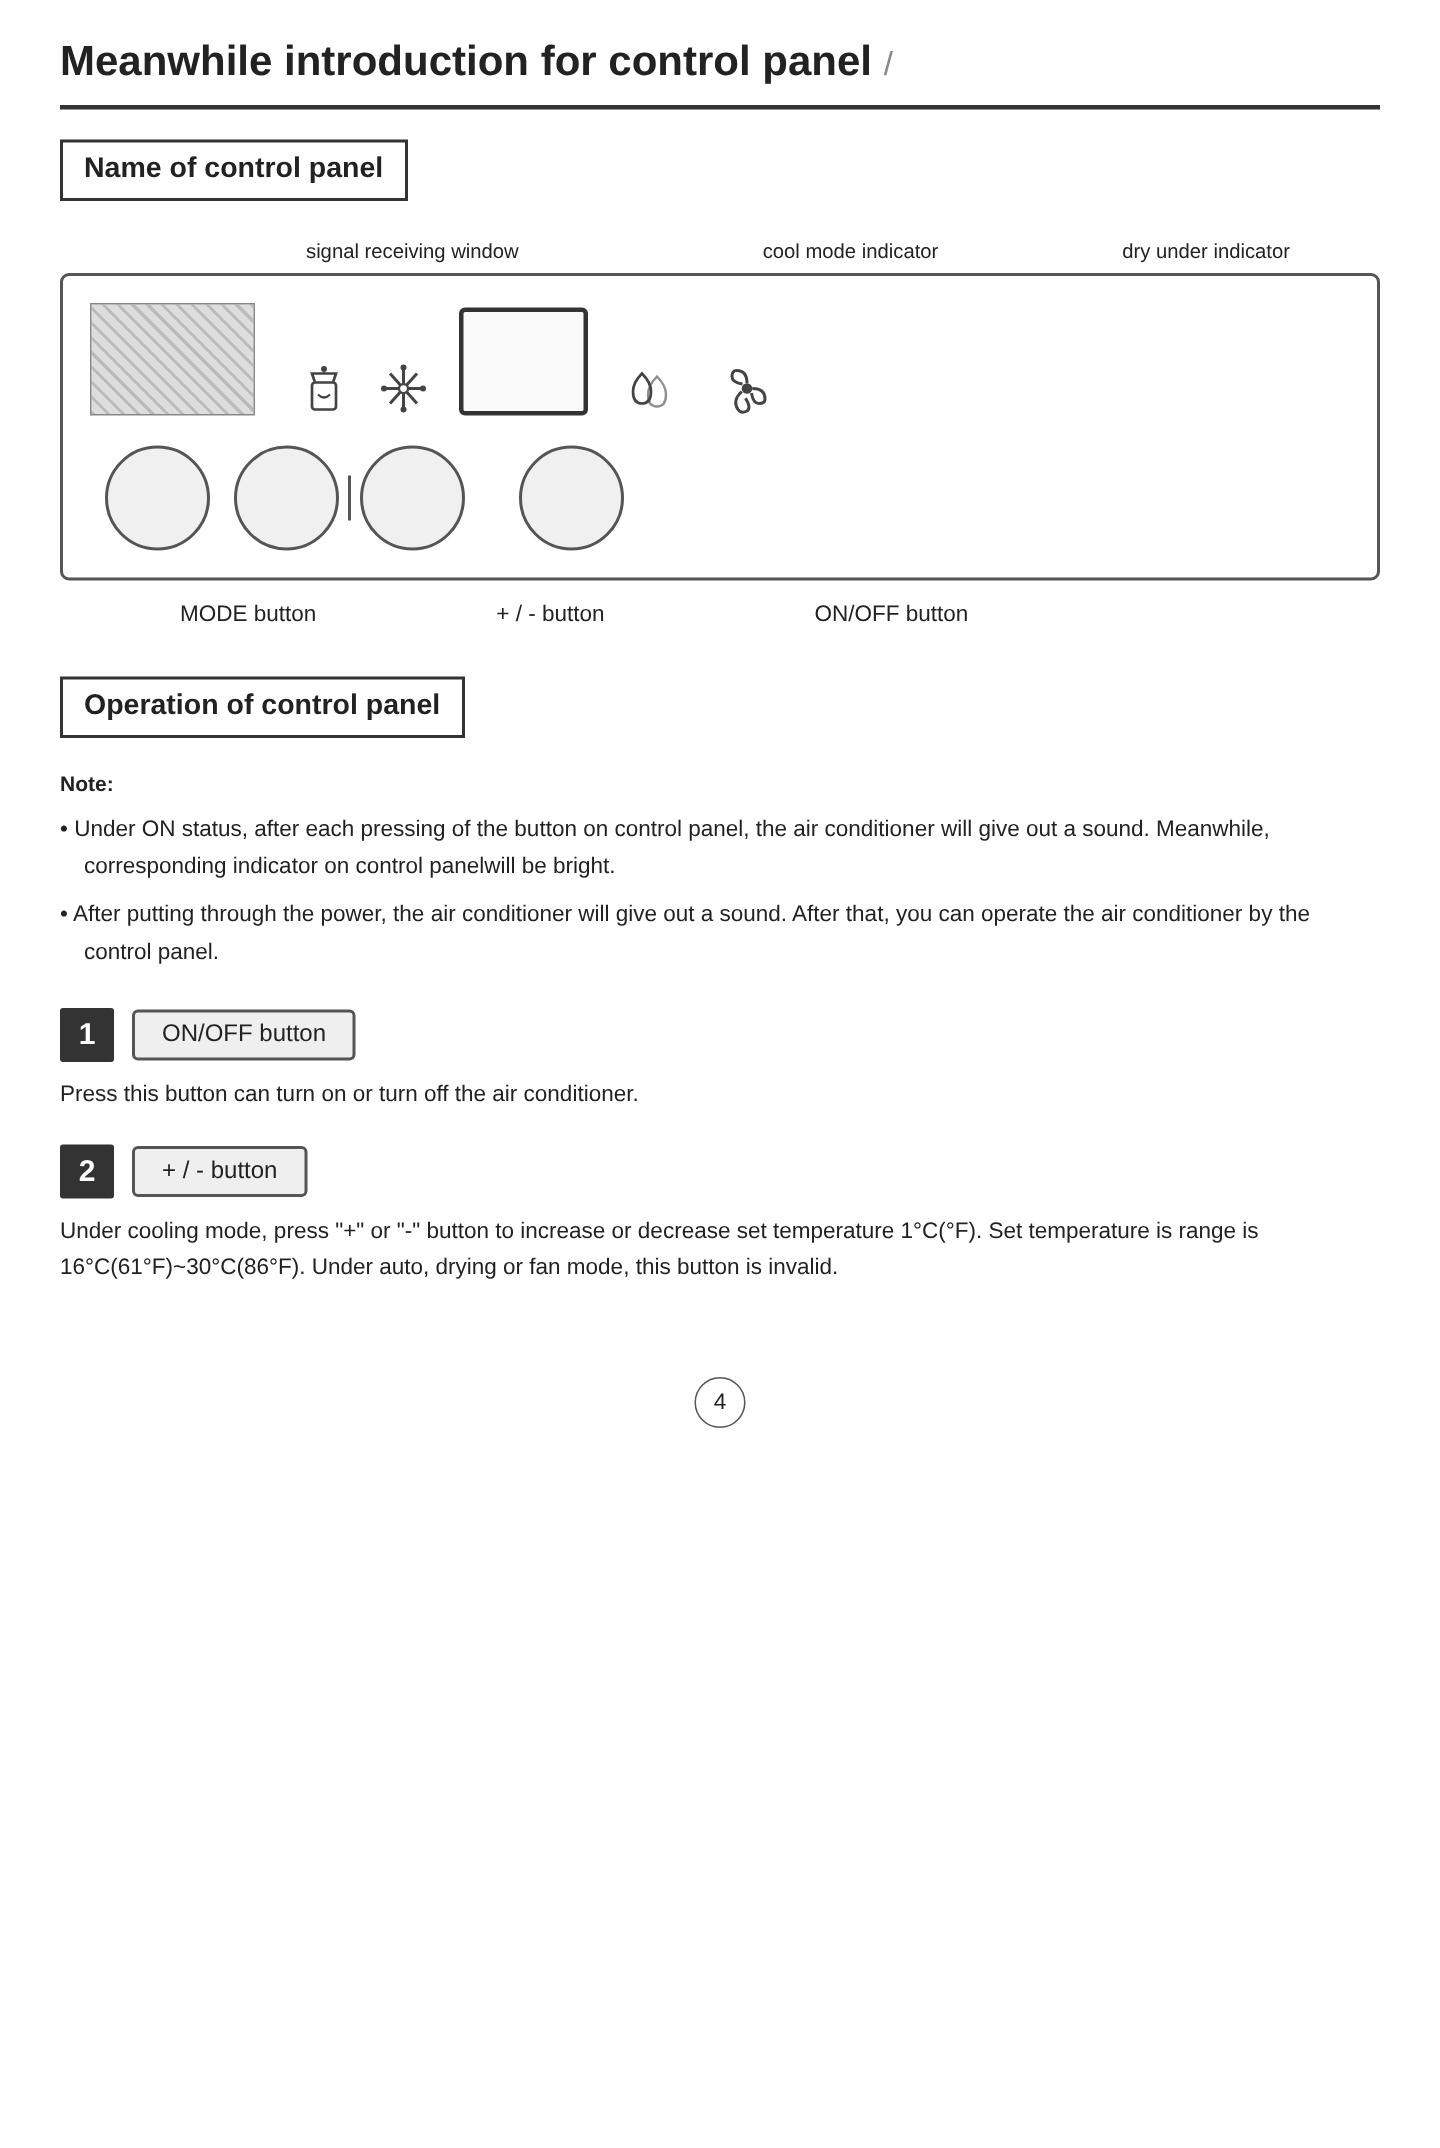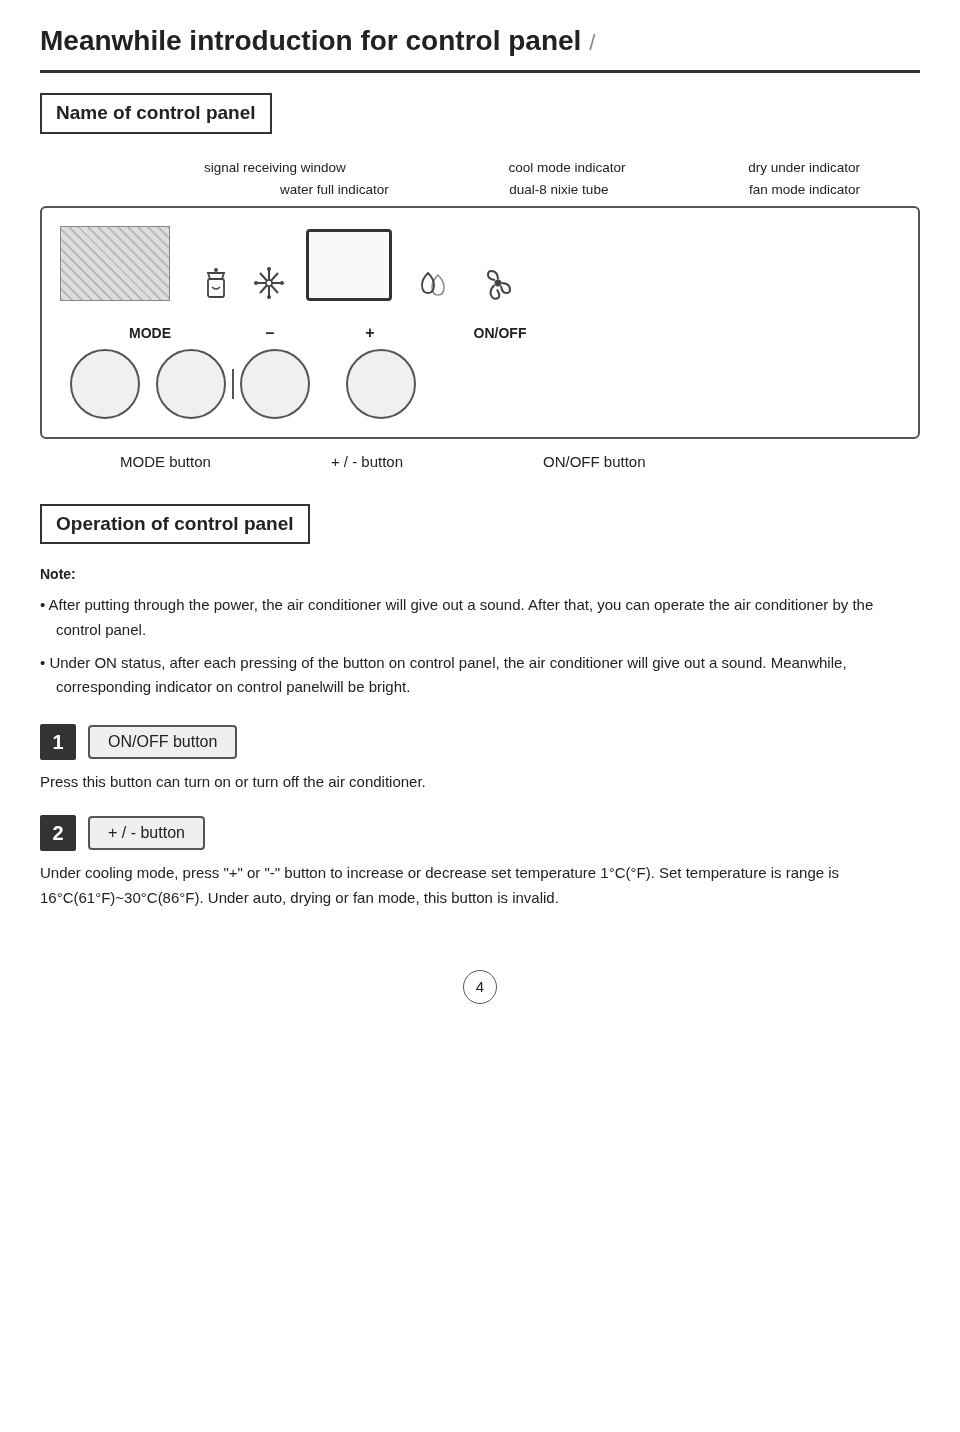--- a/index.html
+++ b/index.html
@@ -31,25 +31,20 @@
 </div>
 
 
 <div style="margin-bottom:30px; position:relative;">
 
   <div style="position:relative; margin-bottom:4px;">
     <div style="display:flex; justify-content:space-between; padding: 0 60px 0 140px; font-size:13.5px; margin-bottom:2px;">
       <span style="text-align:center;margin-left:24px;">signal receiving window</span>
       <span style="text-align:center; margin-left:40px;">cool mode indicator</span>
       <span style="text-align:center;">dry under indicator</span>
-    </div>
-    <div style="display:flex; justify-content:space-between; padding: 0 60px 0 240px; font-size:13.5px; margin-bottom:6px;">
-      <span style="text-align:center;">water full indicator</span>
-      <span style="text-align:center;">dual-8 nixie tube</span>
-      <span style="text-align:center; margin-left:20px;">fan mode indicator</span>
     </div>
   </div>
 
   <div style="border:2px solid #555; border-radius:6px; padding:18px 24px 18px 18px; background:#fff; width:100%;">
 
     <div style="display:flex; align-items:flex-end; justify-content:flex-start; gap:20px; margin-bottom:14px; padding-bottom:6px;">
 
       <div style="width:110px; height:75px; background:repeating-linear-gradient(45deg,#bbb,#bbb 2px,#ddd 2px,#ddd 7px); border:1px solid #888; flex-shrink:0; margin-right:10px;"></div>
 
       <div style="display:flex; flex-direction:column; align-items:center;">
@@ -95,34 +90,20 @@
 
           <circle cx="20" cy="18" r="3.5" fill="#444"></circle>
           <path d="M20 14.5 Q20 6 13 6 Q10 6 10 10 Q10 14 17 15" fill="none" stroke="#444" stroke-width="2"></path>
           <path d="M23.5 18 Q32 18 32 25 Q32 28 28 28 Q24 28 23 21" fill="none" stroke="#444" stroke-width="2"></path>
           <path d="M16.5 20 Q10 26 14 32 Q16 35 20 33 Q23 31 19 24.5" fill="none" stroke="#444" stroke-width="2"></path>
         </svg>
       </div>
 
     </div>
 
-    <div style="display:flex; justify-content:flex-start; gap:0; padding-left:10px; margin-bottom:4px;">
-      <div style="text-align:center; min-width:100px; margin-left:30px;">
-        <strong style="font-size:14px; font-weight:bold;">MODE</strong>
-      </div>
-      <div style="text-align:center; min-width:80px; margin-left:30px;">
-        <strong style="font-size:16px;">–</strong>
-      </div>
-      <div style="text-align:center; min-width:80px; margin-left:20px;">
-        <strong style="font-size:16px;">+</strong>
-      </div>
-      <div style="text-align:center; min-width:100px; margin-left:40px;">
-        <strong style="font-size:14px; font-weight:bold;">ON/OFF</strong>
-      </div>
-    </div>
 
     <div style="display:flex; align-items:center; gap:16px; padding-left:10px;">
 
       <div style="width:70px; height:70px; border-radius:50%; border:2.5px solid #555; background:#f0f0f0; flex-shrink:0;"></div>
 
       <div style="display:flex; align-items:center; gap:0;">
 
         <div style="width:70px; height:70px; border-radius:50%; border:2.5px solid #555; background:#f0f0f0; flex-shrink:0;"></div>
 
         <div style="display:flex; flex-direction:column; align-items:center; margin: 0 2px;">
@@ -148,24 +129,24 @@
 
 <div style="display:inline-block; border:2px solid #333; padding:4px 14px; font-size:19px; font-weight:bold; margin-bottom:20px;">
   <span>Operation of control panel</span>
 </div>
 
 
 <div style="margin-bottom:24px;">
   <p style="font-size:14px; font-weight:bold; margin-bottom:8px;">Note:</p>
   <ul style="list-style:none; padding:0; margin:0;">
     <li style="padding-left:16px; text-indent:-16px; margin-bottom:8px; font-size:15px; line-height:1.65;">
-      <span>• </span><span>After putting through the power, the air conditioner will give out a sound. After that, you can operate the air conditioner by the control panel.</span>
+      <span>• </span><span>Under ON status, after each pressing of the button on control panel, the air conditioner will give out a sound. Meanwhile, corresponding indicator on control panelwill be bright.</span>
     </li>
     <li style="padding-left:16px; text-indent:-16px; margin-bottom:8px; font-size:15px; line-height:1.65;">
-      <span>• </span><span>Under ON status, after each pressing of the button on control panel, the air conditioner will give out a sound. Meanwhile, corresponding indicator on control panelwill be bright.</span>
+      <span>• </span><span>After putting through the power, the air conditioner will give out a sound. After that, you can operate the air conditioner by the control panel.</span>
     </li>
   </ul>
 </div>
 
 
 <div style="margin-bottom:20px;">
   <div style="display:flex; align-items:center; gap:12px; margin-bottom:10px;">
     <div style="width:36px; height:36px; background:#333; color:#fff; font-size:20px; font-weight:bold; display:flex; align-items:center; justify-content:center; border-radius:2px; flex-shrink:0;">
       <span>1</span>
     </div>

